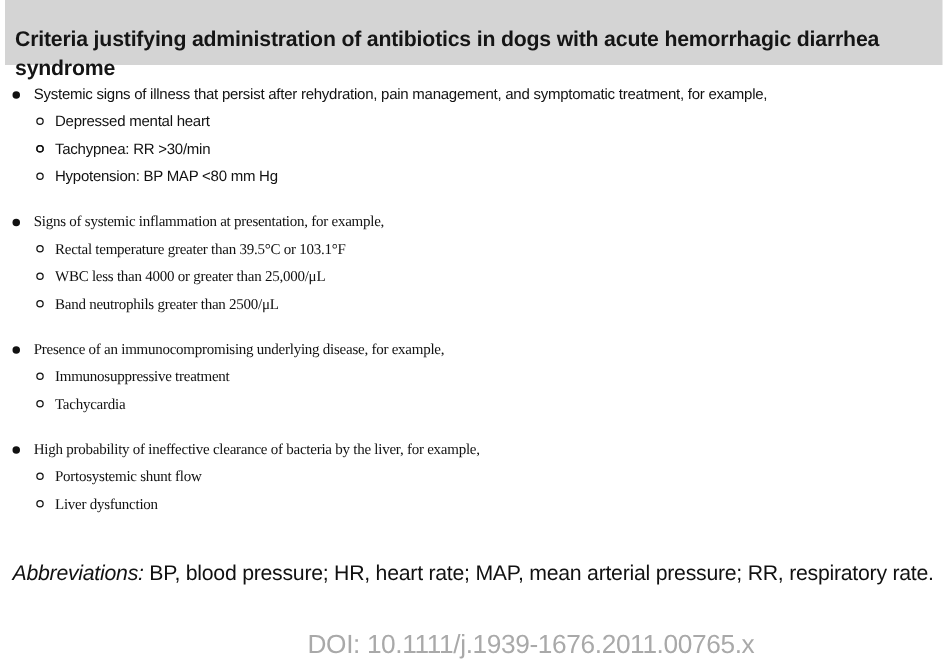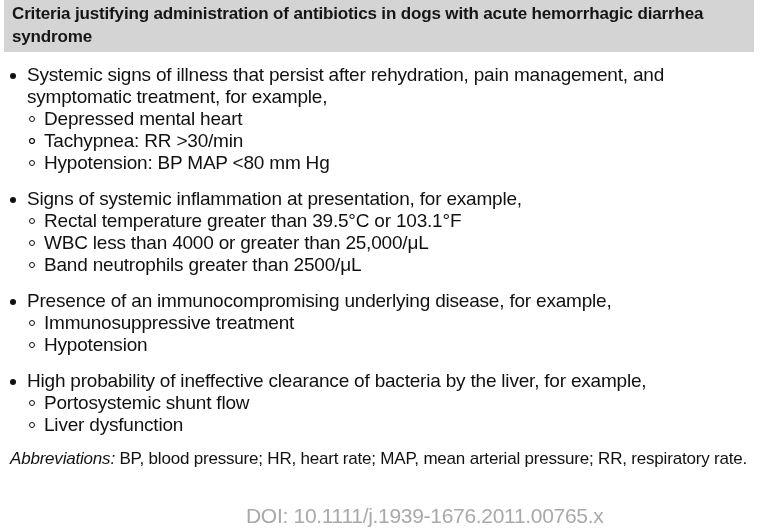--- a/index.html
+++ b/index.html
@@ -1,24 +1,24 @@
 <!DOCTYPE html>
 <html><head>
 <meta charset="utf-8">
 <style>
   html, body { margin:0; padding:0; background:#ffffff; }
   body { width:760px; height:530px; position:relative; overflow:hidden;
          font-family:"Liberation Sans", "DejaVu Sans", sans-serif; color:#111111; }
   .header { position:absolute; left:4px; top:0; width:750px; height:52px; background:#d4d4d4;
-            box-sizing:border-box; padding:2px 8px 0 8px; }
+            box-sizing:border-box; padding:20px 8px 0 8px; }
   .header-title { font-size:17px; font-weight:bold; line-height:23px; letter-spacing:-0.15px; color:#151515; }
   .list { position:absolute; left:0; top:64px; width:760px; }
-  .item { position:relative; padding-left:27px; font-size:19px; line-height:22px; letter-spacing:-0.2px; }
+  .item { position:relative; padding-left:27px; font-size:12px; line-height:22px; letter-spacing:-0.2px; }
   .item .bullet { position:absolute; left:10px; top:9px; width:6px; height:6px; background:#111; border-radius:50%; }
-  .item + .item { margin-top:14px; }
+  .item + .item { margin-top:14px;font-family:Liberation Serif, serif; }
   .sub { position:relative; padding-left:17px; }
   .sub .bullet-o { position:absolute; left:2px; top:8px; width:4px; height:4px; border:1.2px solid #111; border-radius:50%; }
   .abbr { position:absolute; left:10px; top:448px; width:745px; font-size:17px; line-height:22px; letter-spacing:-0.2px; }
   .abbr .lbl { font-style:italic; }
   .doi { position:absolute; left:230px; top:504px; font-size:21px; color:#a9a9a9; letter-spacing:-0.3px;margin-left:16px; }
 </style>
 </head>
 <body>
 
 <div class="header">
@@ -40,21 +40,21 @@
     <div>Signs of systemic inflammation at presentation, for example,</div>
     <div class="sub"><span class="bullet-o"></span><span>Rectal temperature greater than 39.5°C or 103.1°F</span></div>
     <div class="sub"><span class="bullet-o"></span><span>WBC less than 4000 or greater than 25,000/μL</span></div>
     <div class="sub"><span class="bullet-o"></span><span>Band neutrophils greater than 2500/μL</span></div>
   </div>
 
   <div class="item">
     <span class="bullet"></span>
     <div>Presence of an immunocompromising underlying disease, for example,</div>
     <div class="sub"><span class="bullet-o"></span><span>Immunosuppressive treatment</span></div>
-    <div class="sub"><span class="bullet-o"></span><span>Hypotension</span></div>
+    <div class="sub"><span class="bullet-o"></span><span>Tachycardia</span></div>
   </div>
 
   <div class="item">
     <span class="bullet"></span>
     <div>High probability of ineffective clearance of bacteria by the liver, for example,</div>
     <div class="sub"><span class="bullet-o"></span><span>Portosystemic shunt flow</span></div>
     <div class="sub"><span class="bullet-o"></span><span>Liver dysfunction</span></div>
   </div>
 </div>
 

